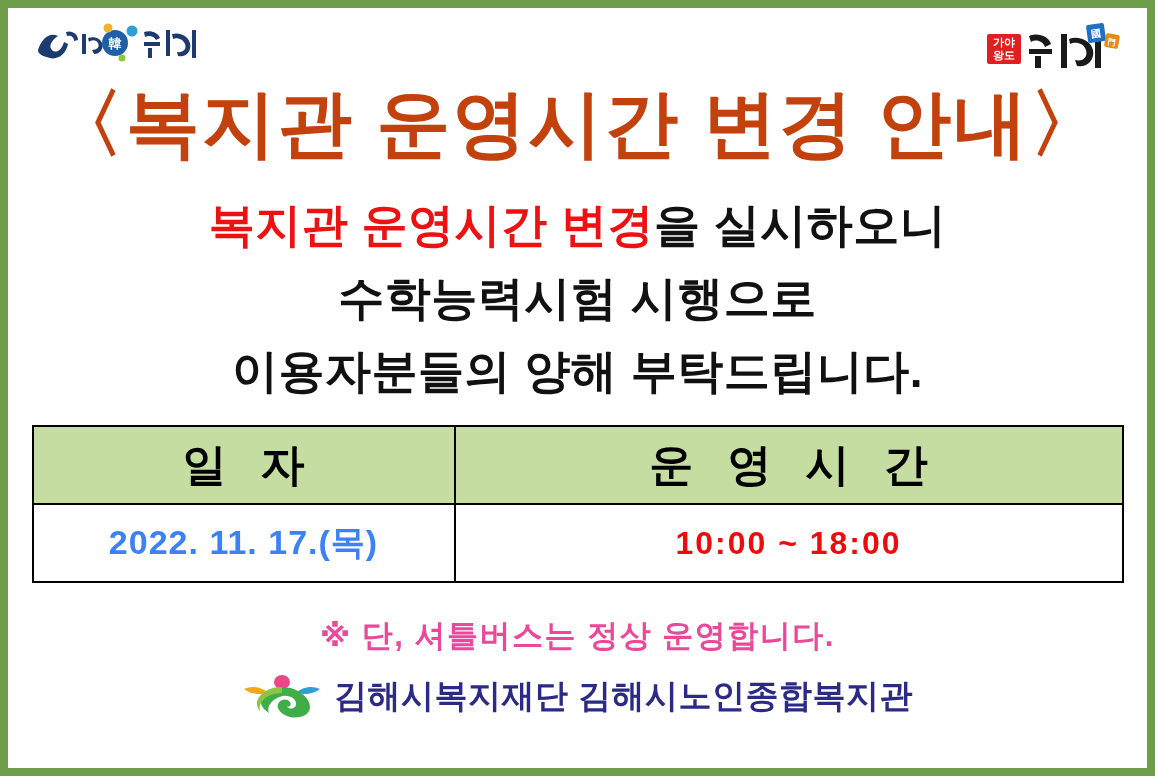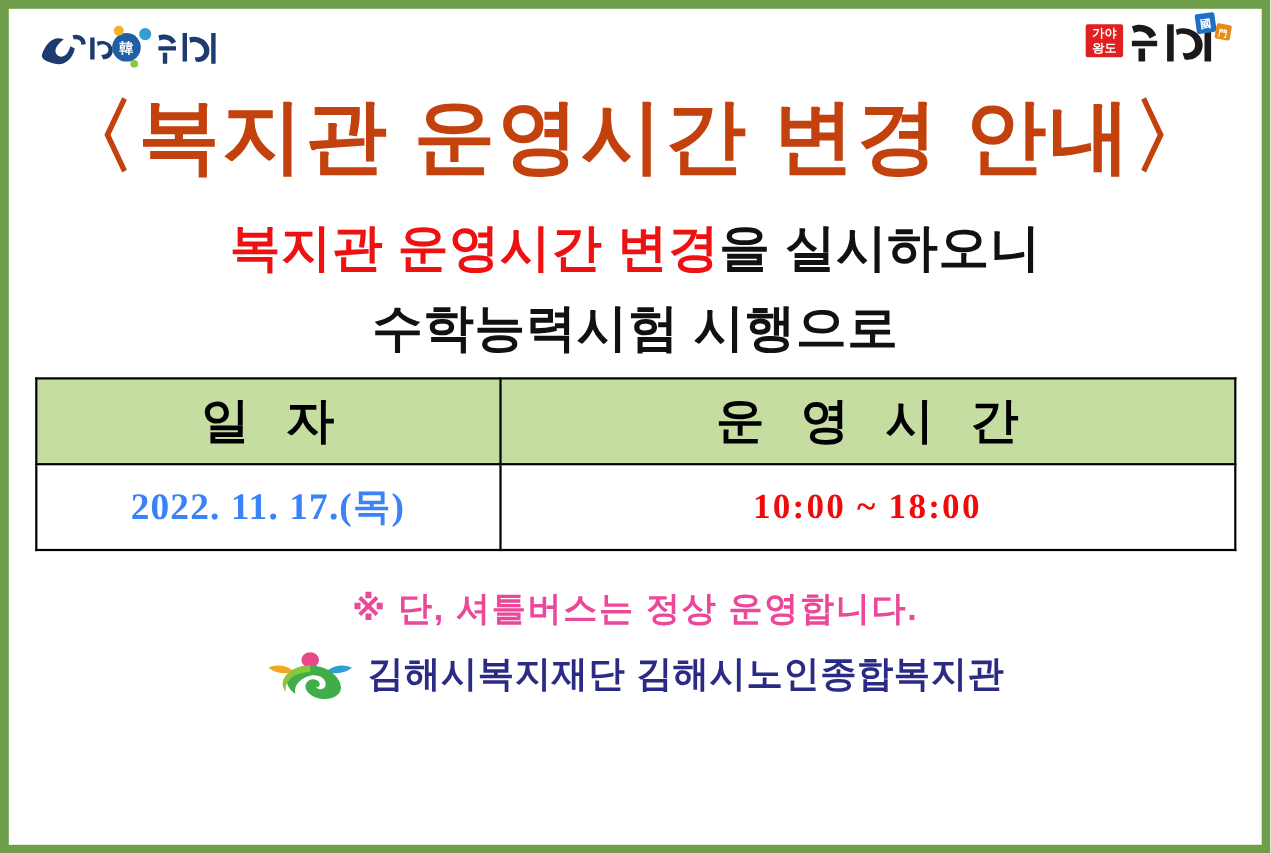--- a/index.html
+++ b/index.html
@@ -36,21 +36,21 @@
   .logo-left {
     position: absolute;
     left: 2px;
     top: 12px;
     width: 170px;
     height: 46px;
   }
   .logo-right {
     position: absolute;
     right: 2px;
-    top: 0;
+    top: 12px;
     width: 140px;
     height: 58px;
   }
   .logo-left svg, .logo-right svg { display: block; }
 
   
   .title {
     margin: 14px 0 0 0;
     text-align: center;
     color: #c2410c;
@@ -71,25 +71,24 @@
     font-weight: bold;
     color: #111111;
     line-height: 1.58;
     letter-spacing: 0.5px;
     white-space: nowrap;
   }
   .red { color: #ee1111; }
 
   
   .notice-table {
-    margin: 8px auto 0 auto;
+    margin: 18px auto 0 auto;
     width: 1092px;
     border-collapse: collapse;
     table-layout: fixed;
-    font-family: Liberation Serif, serif;
   }
   .notice-table th,
   .notice-table td {
     border: 2px solid #000000;
     text-align: center;
     padding: 0;
     height: 76px;
     vertical-align: middle;
   }
   .notice-table th {
@@ -198,20 +197,21 @@
           <text x="129" y="25" text-anchor="middle" fill="#ffffff" font-family="'Liberation Serif', serif" font-size="8" font-weight="bold" transform="rotate(10 129 21)">門</text>
         </svg>
       </div>
     </div>
 
     <h1 class="title">〈복지관 운영시간 변경 안내〉</h1>
 
     <div class="body-lines">
       <div class="body-line"><span class="red">복지관 운영시간 변경</span><span>을 실시하오니</span></div>
       <div class="body-line">수학능력시험 시행으로</div>
+      <div class="body-line">이용자분들의 양해 부탁드립니다.</div>
     </div>
 
     <table class="notice-table">
       <thead>
         <tr>
           <th class="col-date">일 자</th>
           <th>운 영 시 간</th>
         </tr>
       </thead>
       <tbody>

